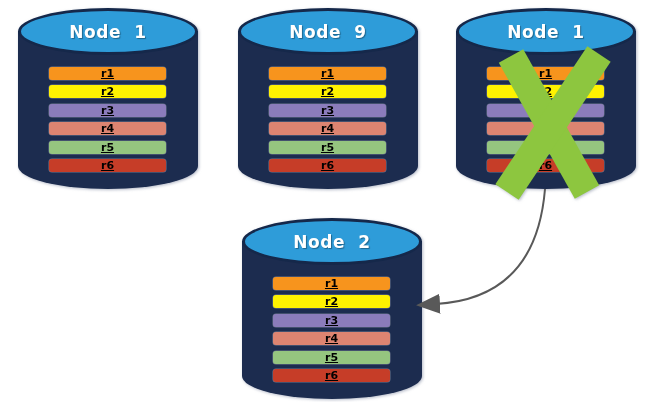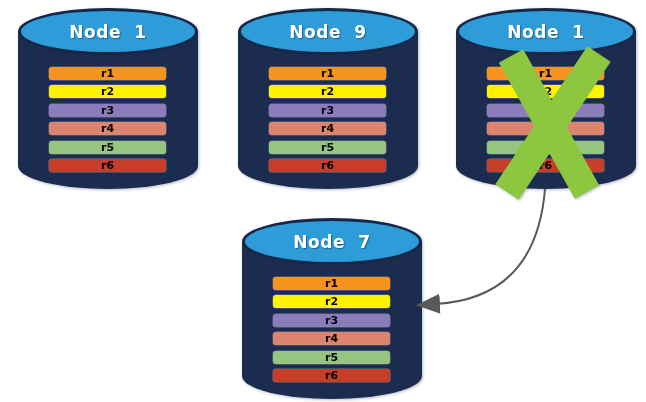--- a/index.html
+++ b/index.html
@@ -60,20 +60,21 @@
   .row {
     height: 13px;
     margin-bottom: 5.4px;
     border-radius: 3px;
     text-align: center;
     line-height: 13px;
     font-size: 11px;
     font-weight: bold;
     color: var(--row-label, #000);
     box-shadow: 0 0 0 0.5px rgba(255,255,255,0.35);
+    text-decoration: underline;
   }
 
   
   .x-mark {
     position: absolute;
     left: 41px; top: 42px;
     width: 112px; height: 148px;
     overflow: visible;
   }
   .x-line {
@@ -154,21 +155,21 @@
     <div class="cyl-body"></div>
     <div class="rows">
       <div class="row" style="background-color: rgb(247, 148, 29);">r1</div>
       <div class="row" style="background-color: rgb(255, 242, 0);">r2</div>
       <div class="row" style="background-color: rgb(139, 124, 187);">r3</div>
       <div class="row" style="background-color: rgb(221, 132, 113);">r4</div>
       <div class="row" style="background-color: rgb(149, 197, 127);">r5</div>
       <div class="row" style="background-color: rgb(198, 61, 40);">r6</div>
     </div>
     <div class="cyl-top">
-      <span class="node-label">Node 7</span>
+      <span class="node-label">Node 2</span>
     </div>
   </div>
 
   <svg class="arrow-overlay" viewBox="0 0 646 402" aria-hidden="true">
     <defs>
       <marker id="ah" viewBox="0 0 12 10" refX="2" refY="5" markerWidth="12" markerHeight="10" orient="auto">
         <path class="arrow-head" d="M0,0 L12,5 L0,10 z"></path>
       </marker>
     </defs>
     <path class="arrow-path" d="M545,189 Q536,298 436,304" marker-end="url(#ah)"></path>

